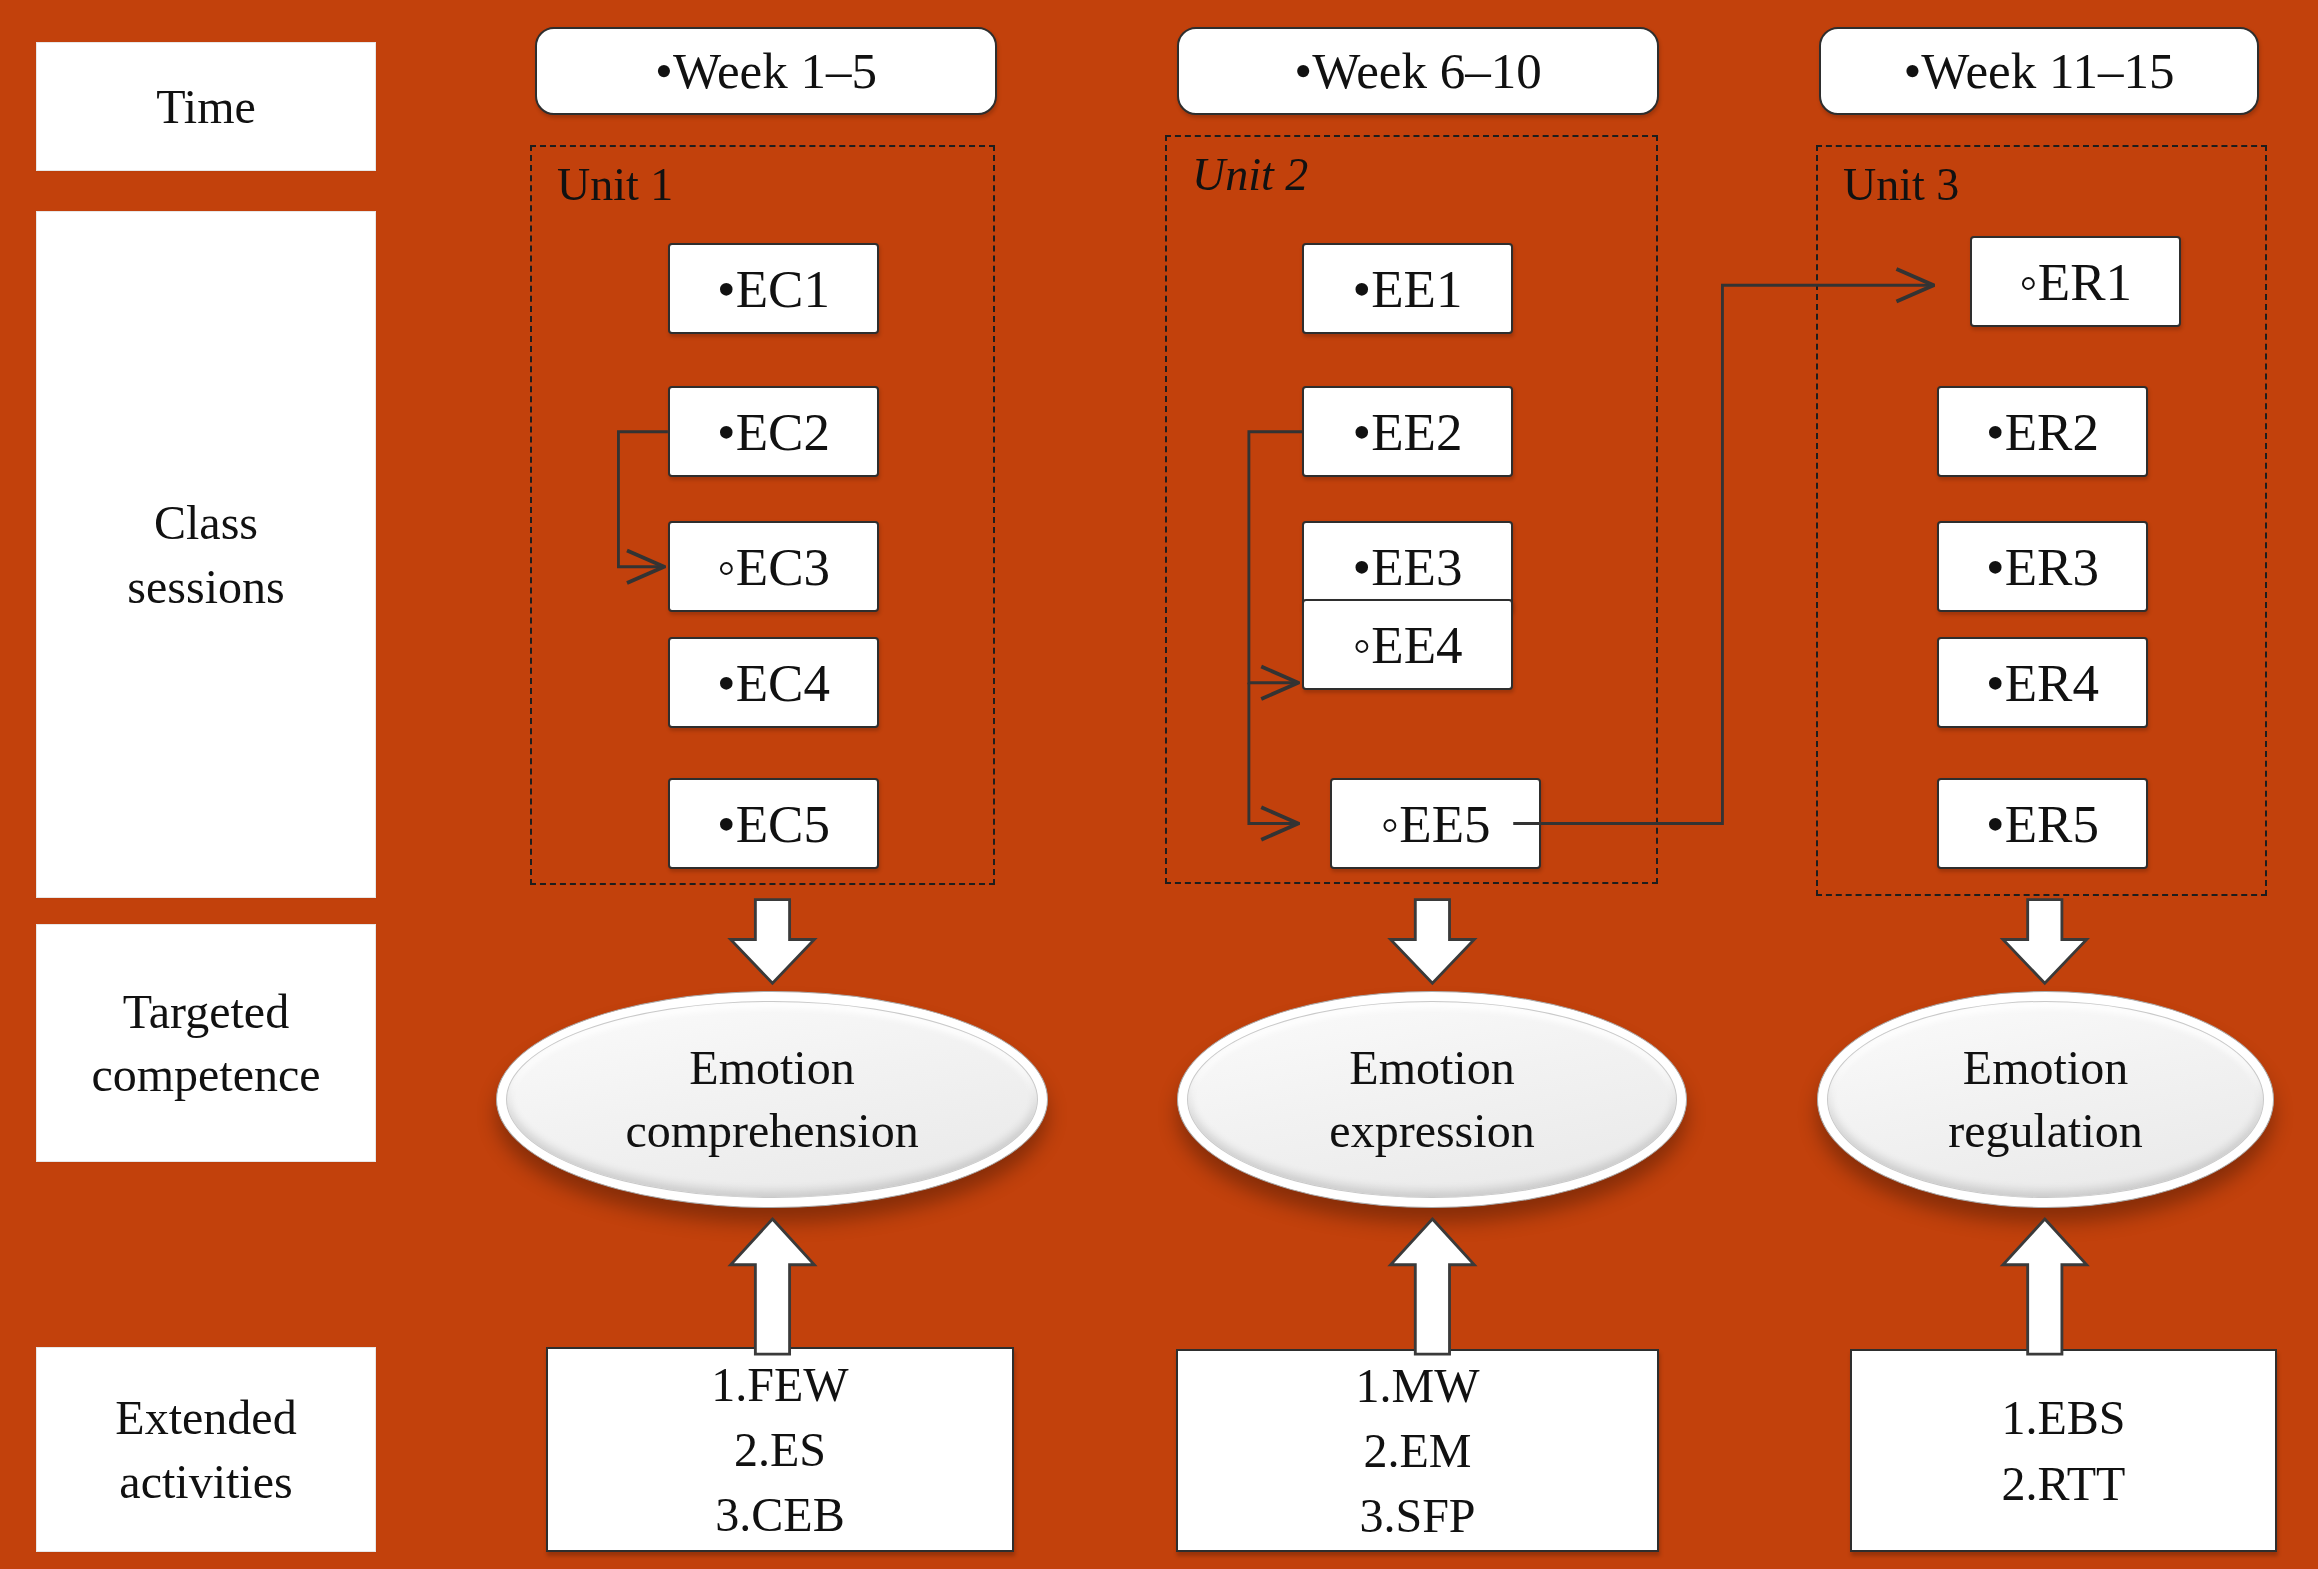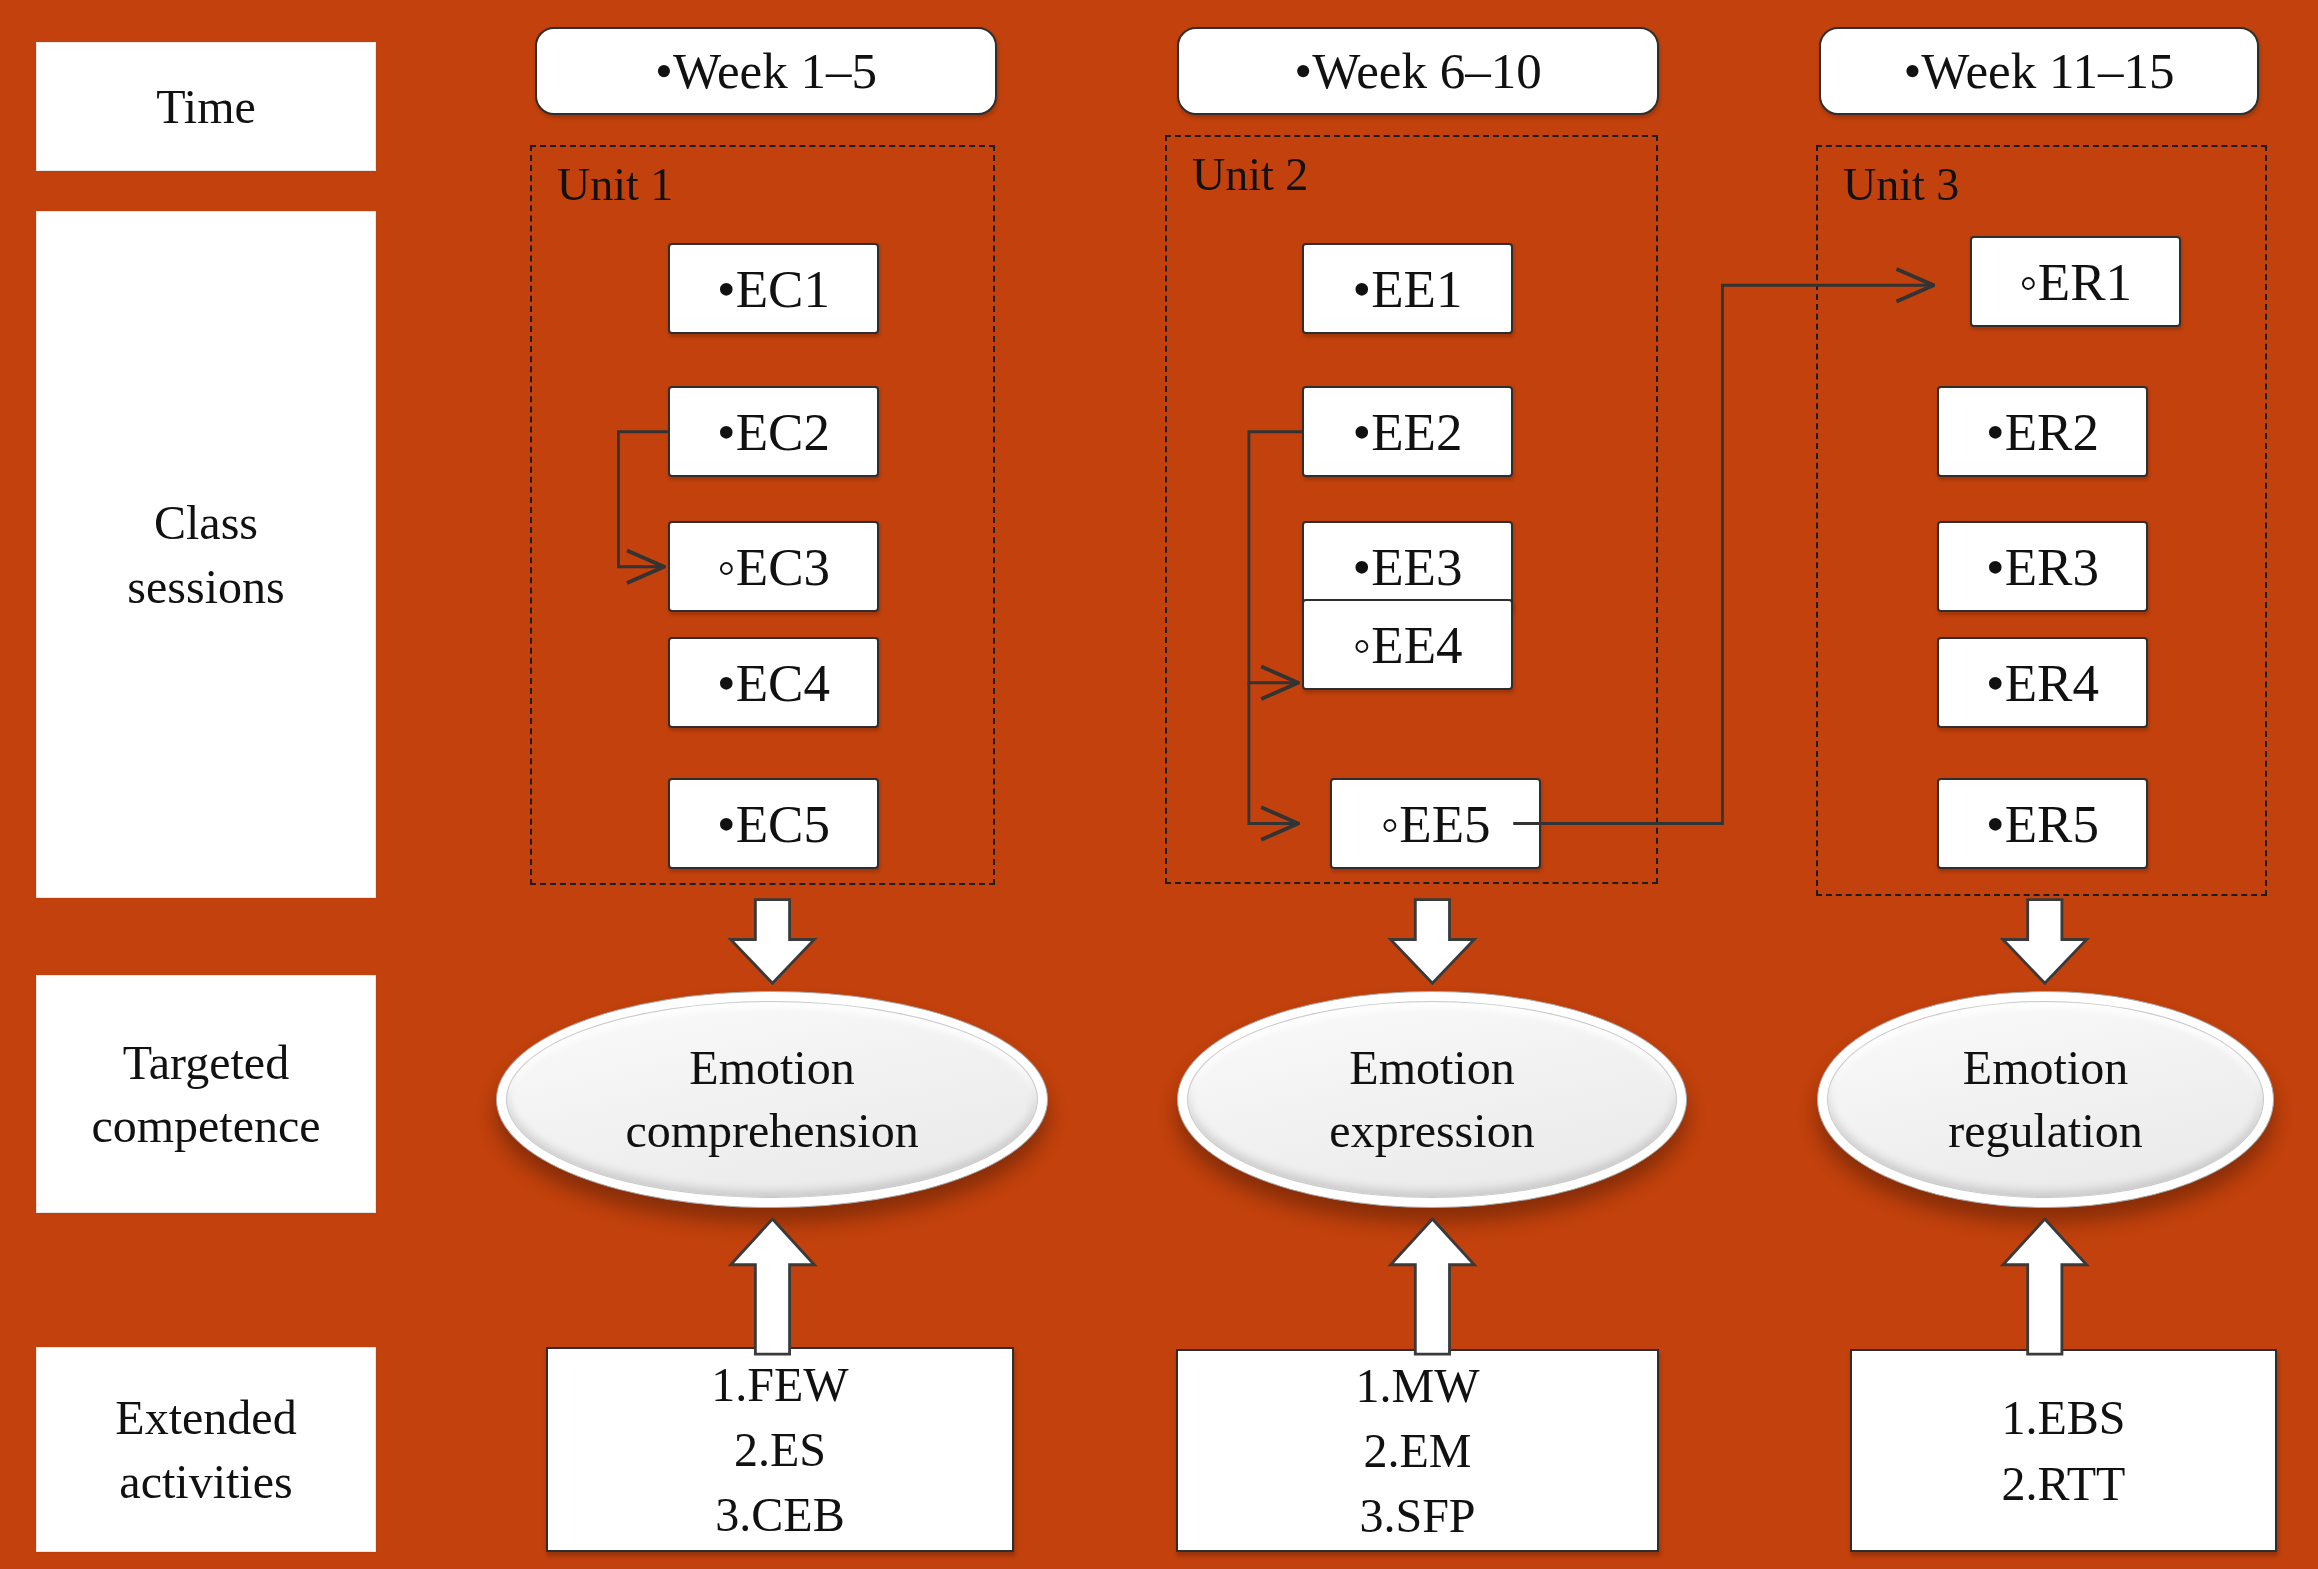--- a/index.html
+++ b/index.html
@@ -139,21 +139,21 @@
 
 <div class="canvas">
 
   <div class="rowlabel" style="top:42px;height:129px;">
     <div>Time</div>
   </div>
   <div class="rowlabel" style="top:211px;height:687px;">
     <div>Class</div>
     <div>sessions</div>
   </div>
-  <div class="rowlabel" style="top:975px;height:238px;">
+  <div class="rowlabel" style="top:924px;height:238px;">
     <div>Targeted</div>
     <div>competence</div>
   </div>
   <div class="rowlabel" style="top:1347px;height:205px;">
     <div>Extended</div>
     <div>activities</div>
   </div>
 
   <div class="weekbox" style="left:535px;top:27px;width:462px;">
     <span>•Week 1–5</span>
@@ -161,21 +161,21 @@
   <div class="weekbox" style="left:1177px;top:27px;width:482px;">
     <span>•Week 6–10</span>
   </div>
   <div class="weekbox" style="left:1819px;top:27px;width:440px;">
     <span>•Week 11–15</span>
   </div>
 
   <div class="unit" style="left:530px;top:145px;width:465px;height:740px;">
     <div class="unit-title">Unit 1</div>
   </div>
-  <div class="unit" style="left:1165px;top:135px;width:493px;height:749px;">
+  <div class="unit" style="left:1165px;top:135px;width:493px;height:749px;font-style:italic;">
     <div class="unit-title">Unit 2</div>
   </div>
   <div class="unit" style="left:1816px;top:145px;width:451px;height:751px;">
     <div class="unit-title">Unit 3</div>
   </div>
 
   <div class="session" style="left:668px;top:243px;">
     <span>•EC1</span>
   </div>
   <div class="session" style="left:668px;top:386px;">

